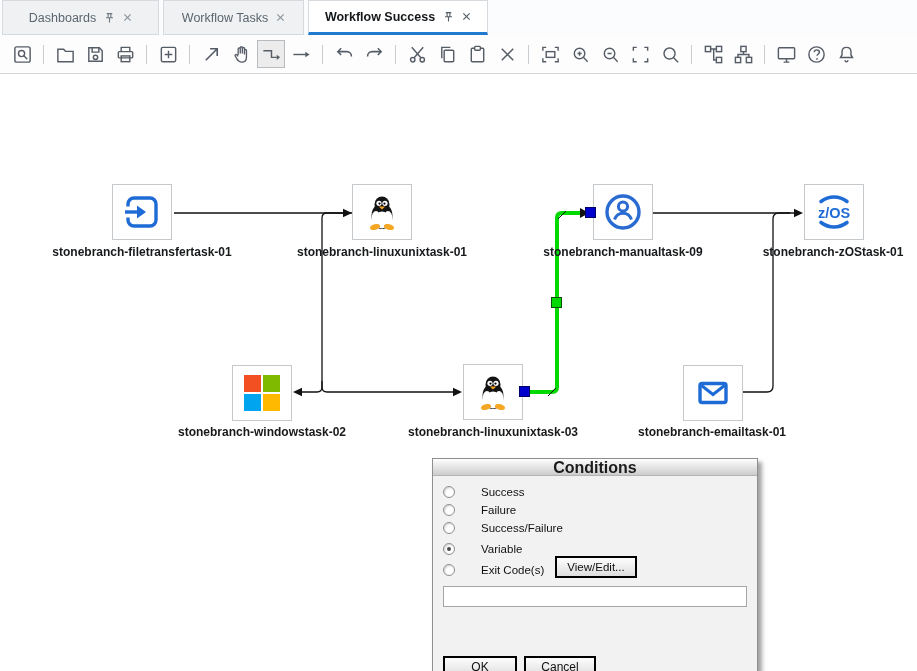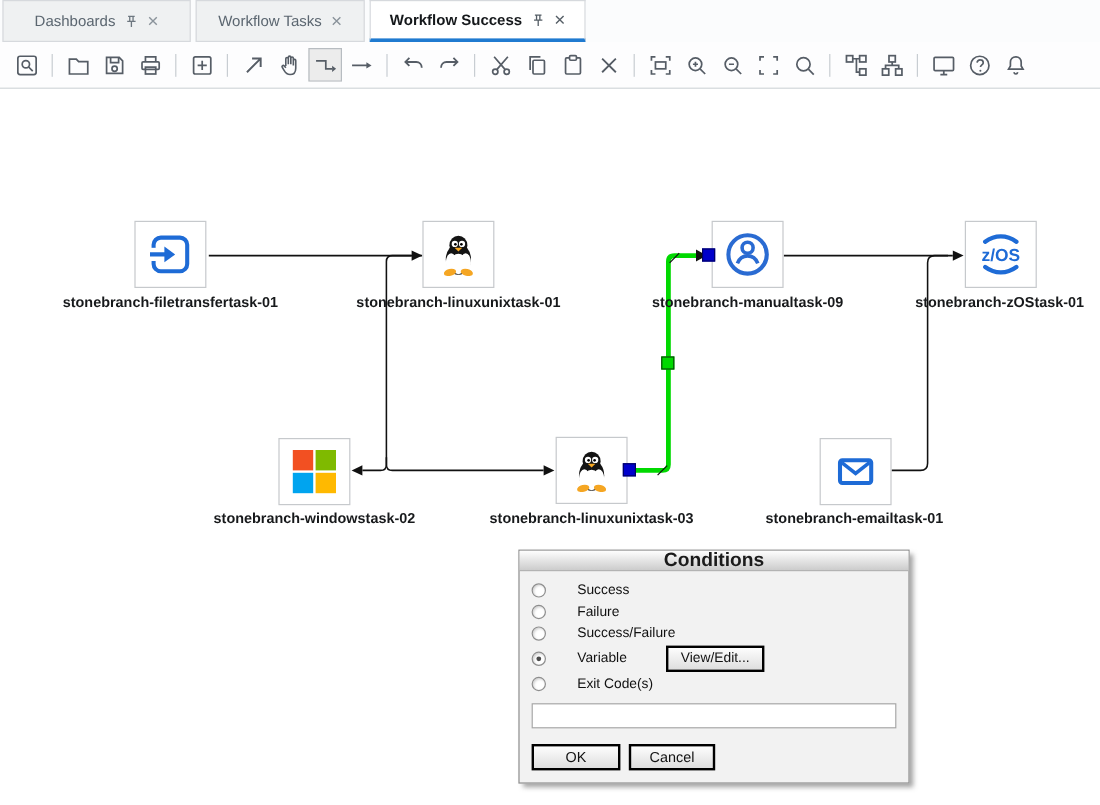--- a/index.html
+++ b/index.html
@@ -36,21 +36,21 @@
   .handle-green { background: #00d900; border: 1px solid #054d05; }
 
   
   .dialog { position: absolute; z-index: 6; left: 432px; top: 458px; width: 326px; background: #f2f2f2; border: 1px solid #8f8f8f; box-shadow: 4px 4px 4px rgba(90,90,90,.55); }
   .dlg-title { height: 17px; line-height: 17px; text-align: center; font-size: 16px; font-weight: 700; color: #1b1b1b; background: linear-gradient(#fefefe, #cccccc); border-bottom: 1px solid #b3b3b3; cursor: default; }
   .dlg-body { padding: 7px 10px 10px; }
   .radio-row { display: flex; align-items: center; height: 18px; font-size: 11.5px; color: #111; gap: 20px; }
   .radio-row.tall { height: 24px; }
   .radio { flex: 0 0 auto; width: 12px; height: 12px; border: 1px solid #8e8e8e; border-radius: 50%; background: #fff; margin-right: 6px; position: relative; box-shadow: inset 1px 1px 2px rgba(0,0,0,.18); cursor: pointer; }
   .radio.checked::after { content: ''; position: absolute; left: 3px; top: 3px; width: 4px; height: 4px; border-radius: 50%; background: #4a4a4a; }
-  .btn-3d { border: 2px solid #000; background: linear-gradient(#fdfdfd, #dedede); font-family: "Liberation Sans", sans-serif; font-size: 11.5px; color: #111; cursor: pointer; }
+  .btn-3d { border: 2px solid #000; background: linear-gradient(#fdfdfd, #dedede); font-family: "Liberation Sans", sans-serif; font-size: 11.5px; color: #111; cursor: pointer; margin-top: 36px; }
   .view-edit-btn { height: 22px; padding: 0 10px; margin-left: 13px; }
   .exit-input { display: block; width: 100%; height: 21px; margin-top: 7px; border: 1px solid #a6a6a6; background: #fff; font-family: "Liberation Sans", sans-serif; font-size: 12px; padding: 0 4px; }
   .dlg-buttons { display: flex; gap: 7px; margin-top: 13px; }
   .ok-btn { width: 74px; height: 22px; font-size: 12px; }
   .cancel-btn { width: 72px; height: 22px; font-size: 12px; }
 </style>
 </head>
 <body>
 
 <div id="app">

